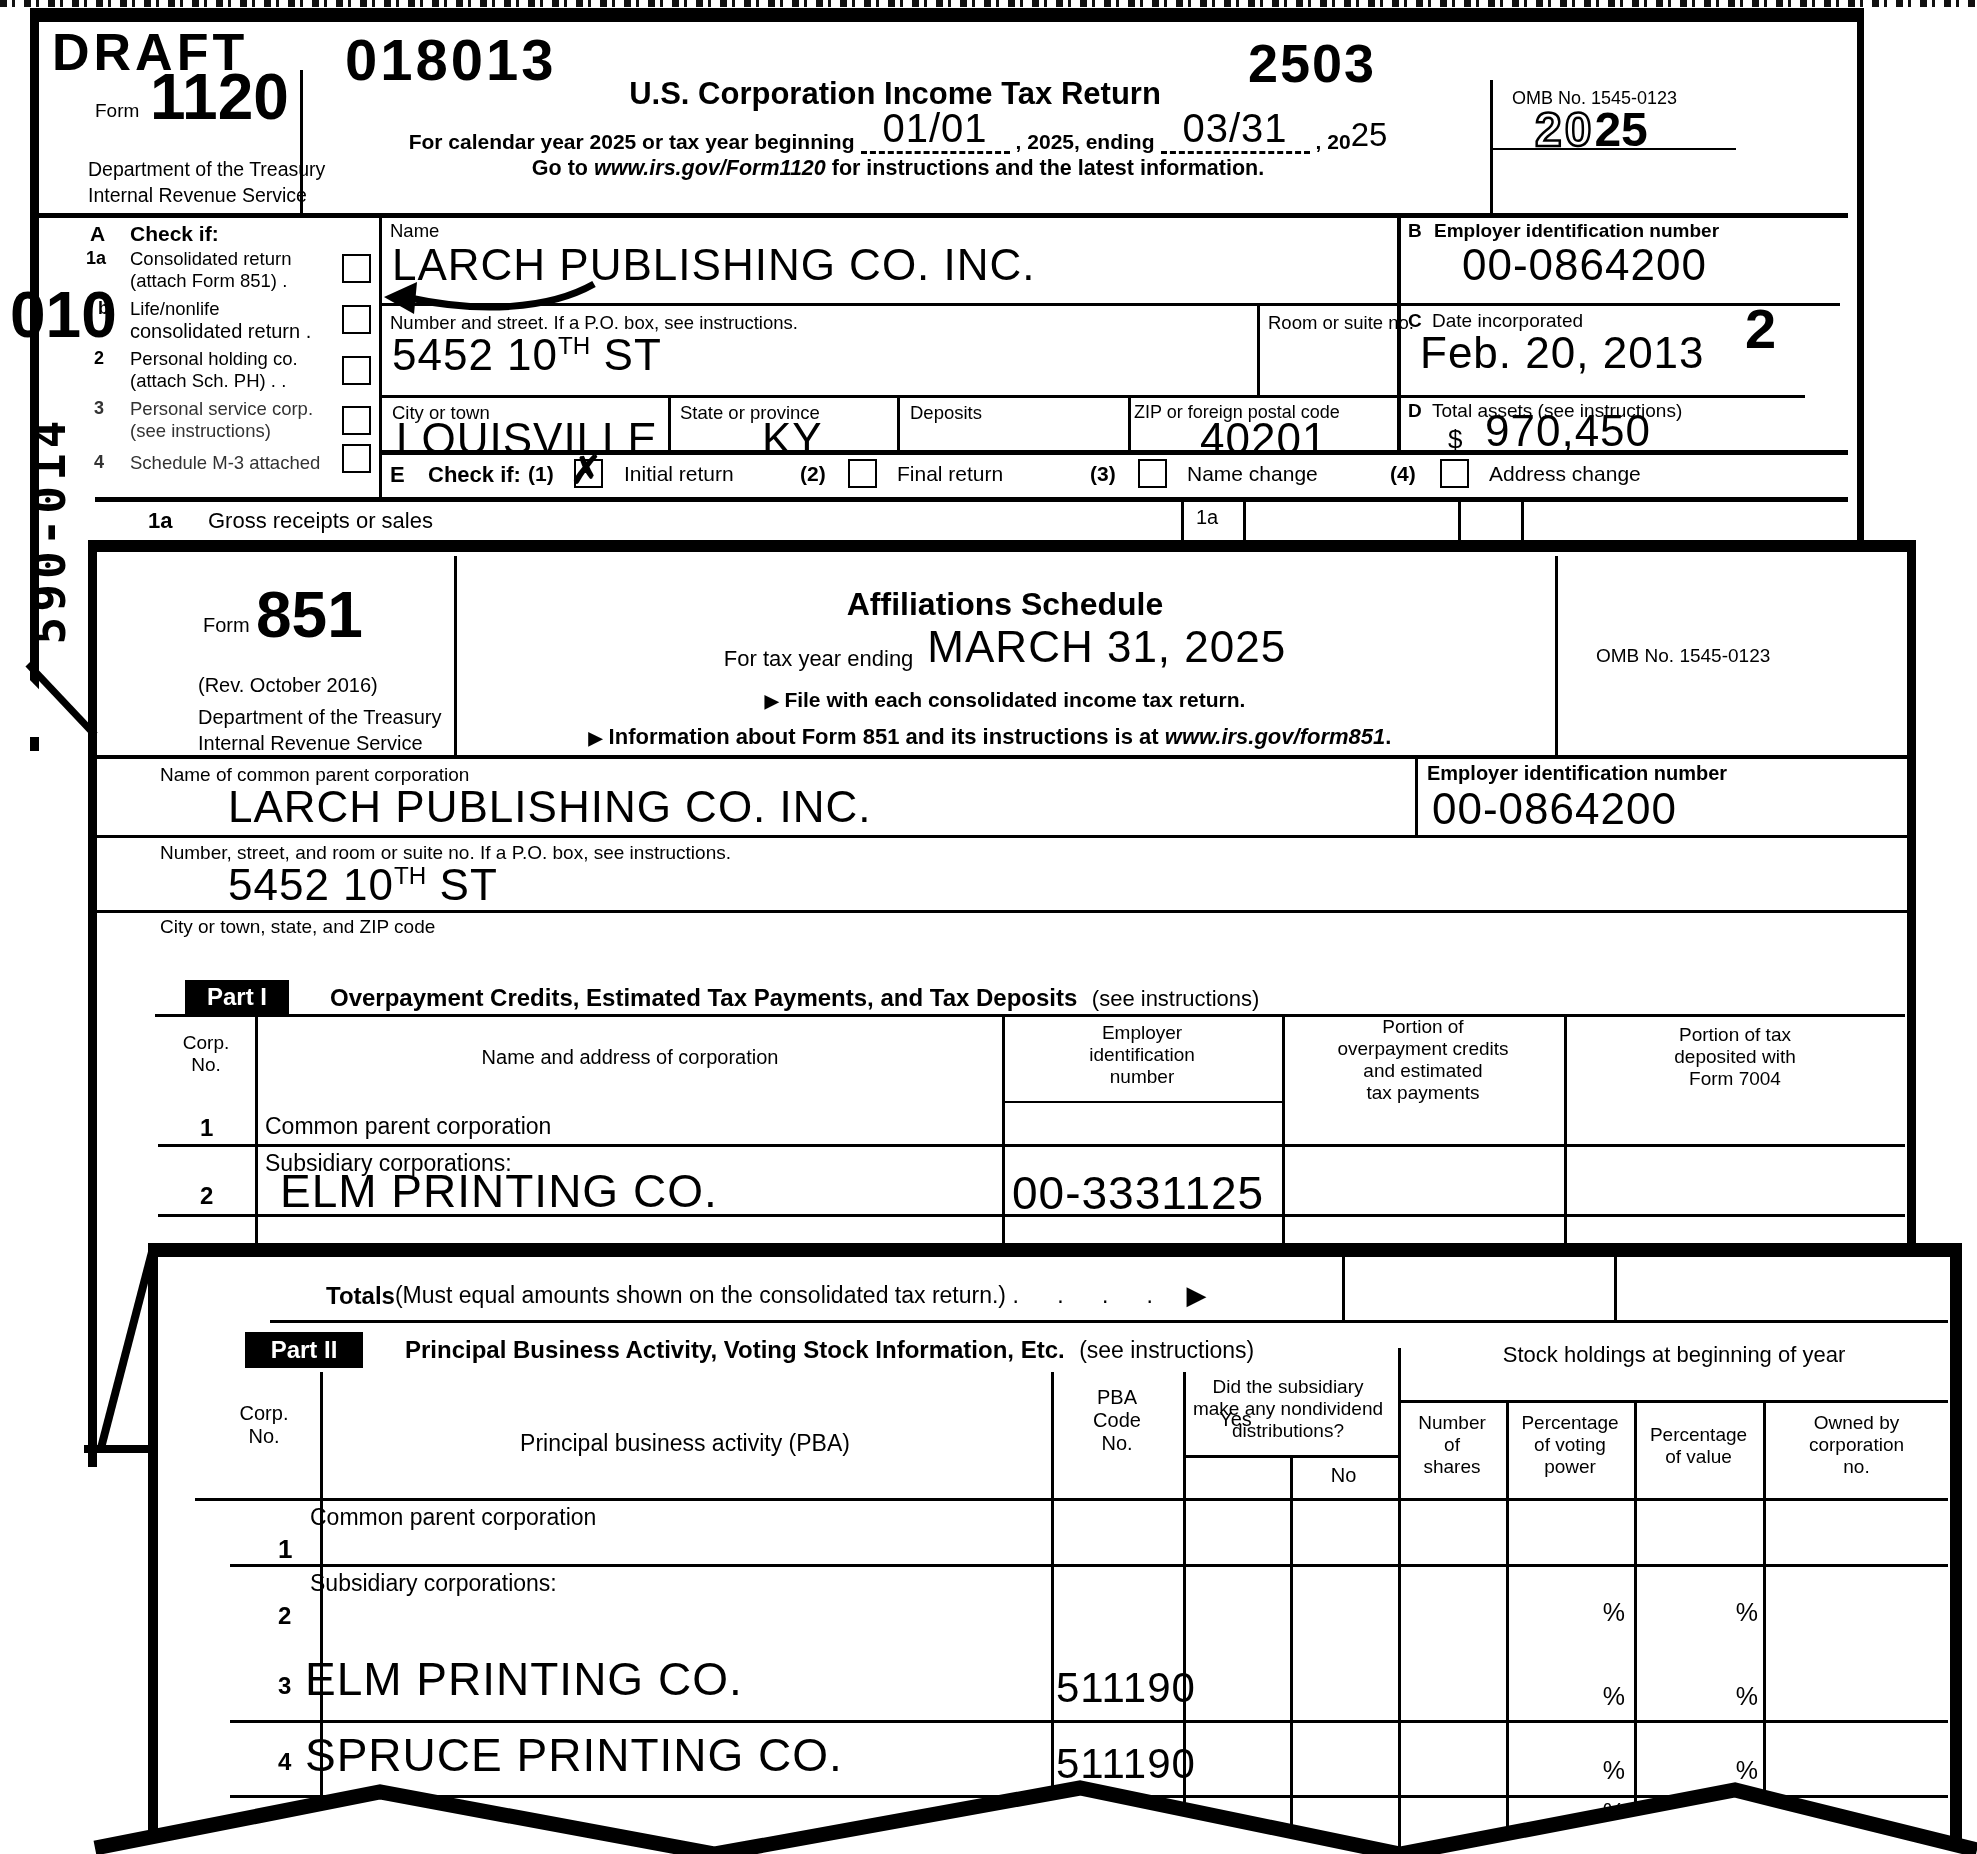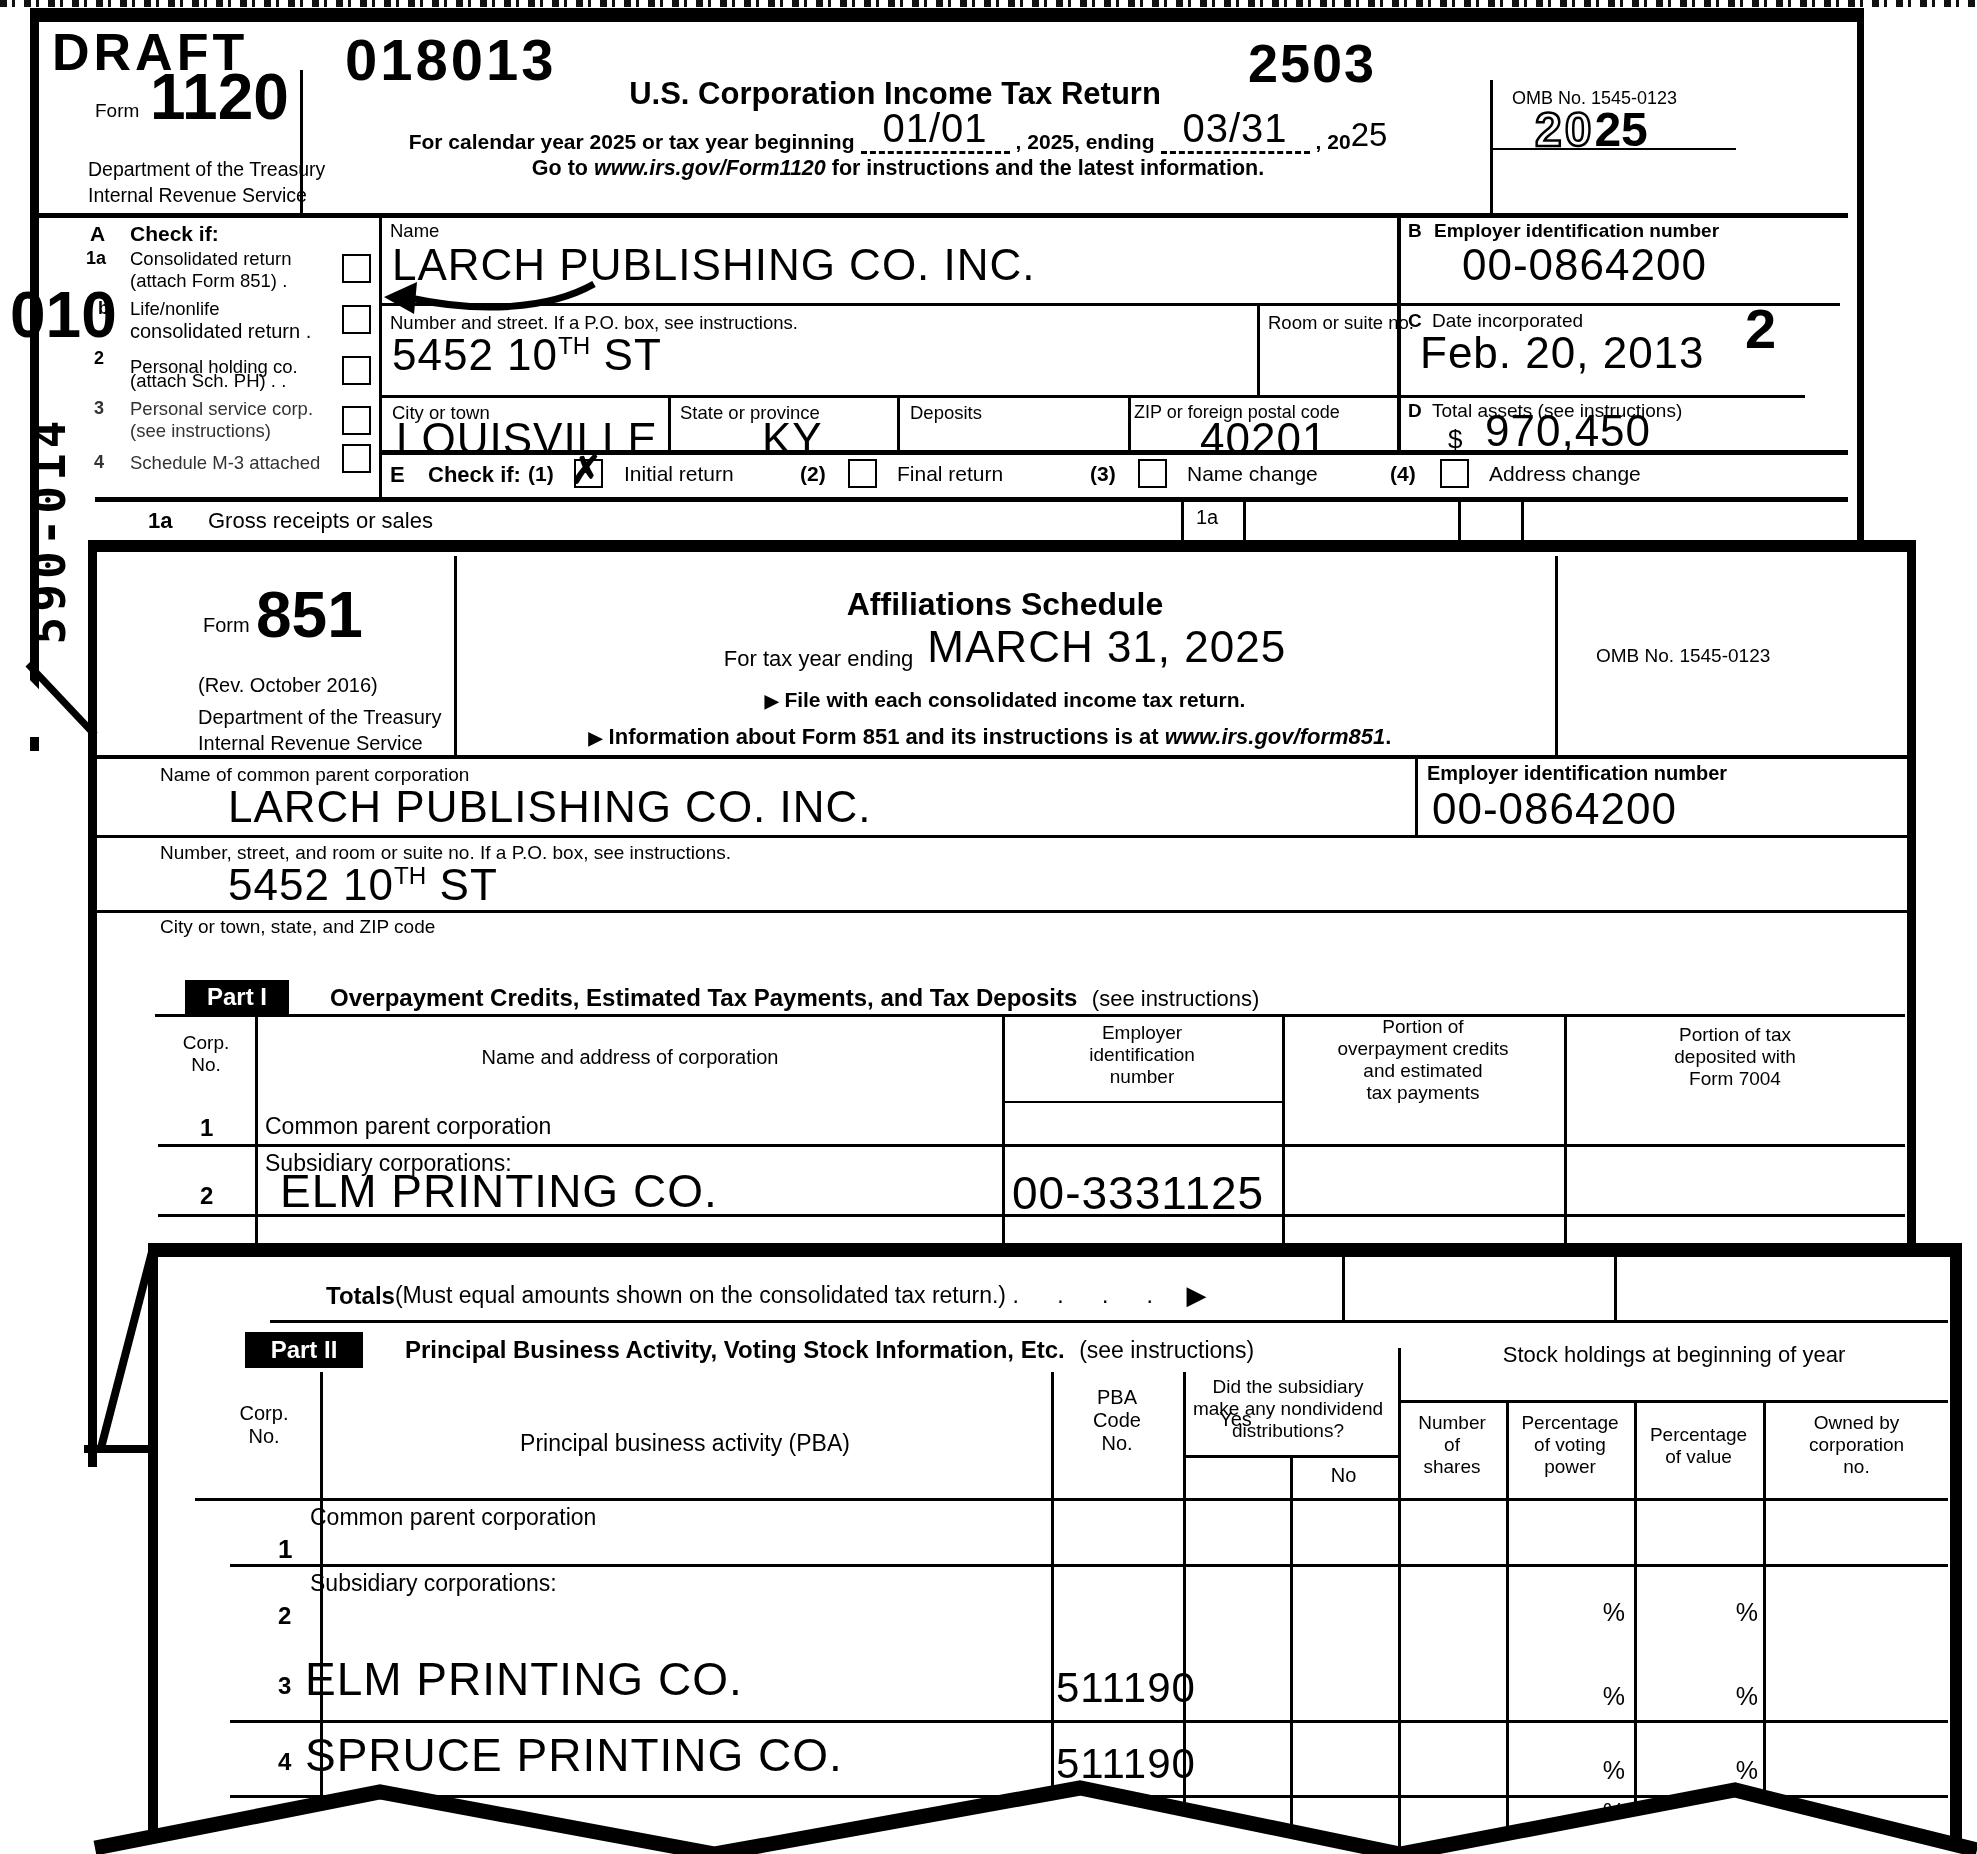--- a/index.html
+++ b/index.html
@@ -67,21 +67,21 @@
   <span class="s" style="left:130px;top:248px;font-size:18.5px;">Consolidated return</span>
   <span class="s" style="left:130px;top:270px;font-size:18.5px;">(attach Form 851)  .</span>
   <div class="cb" style="left:342px;top:254px;"></div>
 
   <span class="s b" style="left:98px;top:298px;font-size:18px;">b</span>
   <span class="s" style="left:130px;top:298px;font-size:18.5px;">Life/nonlife</span>
   <span class="s" style="left:130px;top:320px;font-size:20px;">consolidated return .</span>
   <div class="cb" style="left:342px;top:305px;"></div>
 
   <span class="s b" style="left:94px;top:348px;font-size:18px;">2</span>
-  <span class="s" style="left:130px;top:356px;font-size:18.5px;">Personal holding co.</span>
+  <span class="s" style="left:130px;top:348px;font-size:18.5px;">Personal holding co.</span>
   <span class="s" style="left:130px;top:370px;font-size:18.5px;">(attach Sch. PH) .   .</span>
   <div class="cb" style="left:342px;top:356px;"></div>
 
   <span class="s b" style="left:94px;top:398px;font-size:18px;color:#333;">3</span>
   <span class="s" style="left:130px;top:398px;font-size:18.5px;color:#333;">Personal service corp.</span>
   <span class="s" style="left:130px;top:420px;font-size:18.5px;color:#333;">(see instructions)</span>
   <div class="cb" style="left:342px;top:406px;"></div>
 
   <span class="s b" style="left:94px;top:452px;font-size:18px;color:#333;">4</span>
   <span class="s" style="left:130px;top:452px;font-size:18.5px;color:#333;">Schedule M-3 attached</span>

